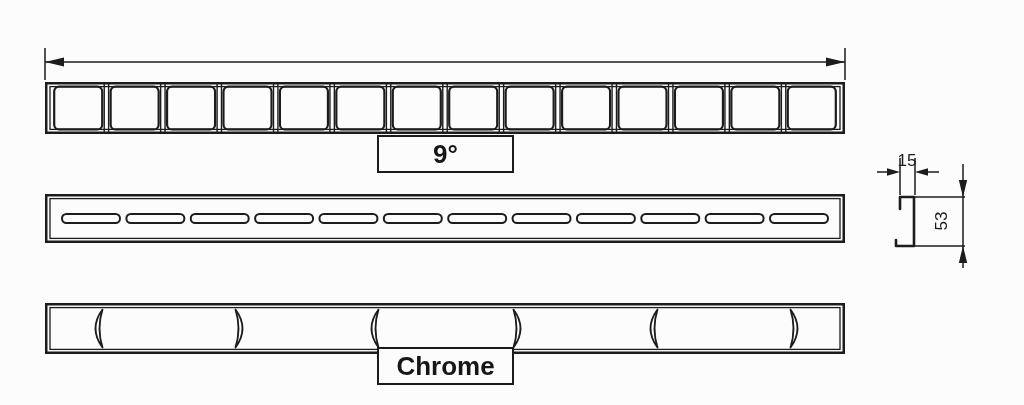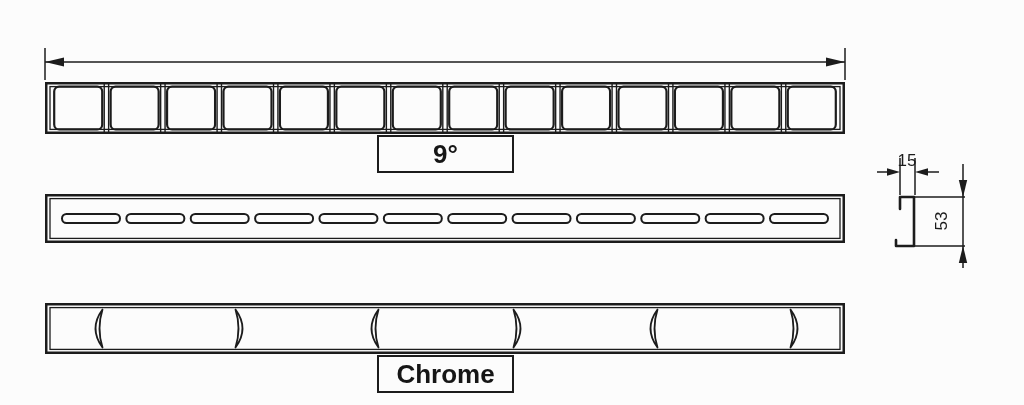--- a/index.html
+++ b/index.html
@@ -106,21 +106,21 @@
   <svg class="abs" id="g2" style="left:45px; top:303px;" width="800" height="51">
       <rect x="1.25" y="1.25" width="797.5" height="48.5" fill="none" stroke="#1c1c1c" stroke-width="2.5"></rect>
       <rect x="5" y="4.6" width="790" height="41.8" fill="none" stroke="#1c1c1c" stroke-width="1.3"></rect>
       <path d="M 57.5 6.5 Q 43.5 25.5 57.5 44.5 Q 51.5 25.5 57.5 6.5 Z" fill="none" stroke="#1c1c1c" stroke-width="1.8" stroke-linejoin="round"></path>
       <path d="M 190.5 6.5 Q 204.5 25.5 190.5 44.5 Q 196.5 25.5 190.5 6.5 Z" fill="none" stroke="#1c1c1c" stroke-width="1.8" stroke-linejoin="round"></path>
       <path d="M 333.5 6.5 Q 319.5 25.5 333.5 44.5 Q 327.5 25.5 333.5 6.5 Z" fill="none" stroke="#1c1c1c" stroke-width="1.8" stroke-linejoin="round"></path>
       <path d="M 468.5 6.5 Q 482.5 25.5 468.5 44.5 Q 474.5 25.5 468.5 6.5 Z" fill="none" stroke="#1c1c1c" stroke-width="1.8" stroke-linejoin="round"></path>
       <path d="M 612.5 6.5 Q 598.5 25.5 612.5 44.5 Q 606.5 25.5 612.5 6.5 Z" fill="none" stroke="#1c1c1c" stroke-width="1.8" stroke-linejoin="round"></path>
       <path d="M 745.5 6.5 Q 759.5 25.5 745.5 44.5 Q 751.5 25.5 745.5 6.5 Z" fill="none" stroke="#1c1c1c" stroke-width="1.8" stroke-linejoin="round"></path>
     </svg>
-  <div class="label-box" style="top:355px;">
+  <div class="label-box" style="top:347px;">
     <span>Chrome</span>
   </div>
 
   <svg class="abs" style="left:853px; top:136px;" width="130" height="140">
 
     <text class="dimtxt" x="54" y="30" text-anchor="middle">15</text>
     <line class="thin" x1="47" y1="22" x2="47" y2="59"></line>
     <line class="thin" x1="62" y1="22" x2="62" y2="59"></line>
     <line class="thin" x1="24" y1="36" x2="34" y2="36"></line>
     <polygon class="arrow" points="47,36 34,32.2 34,39.8"></polygon>

